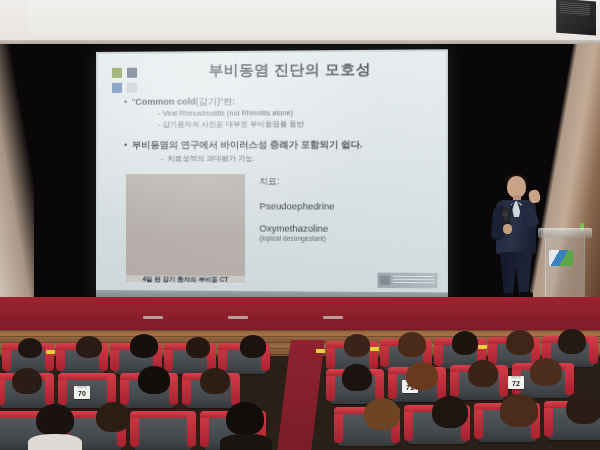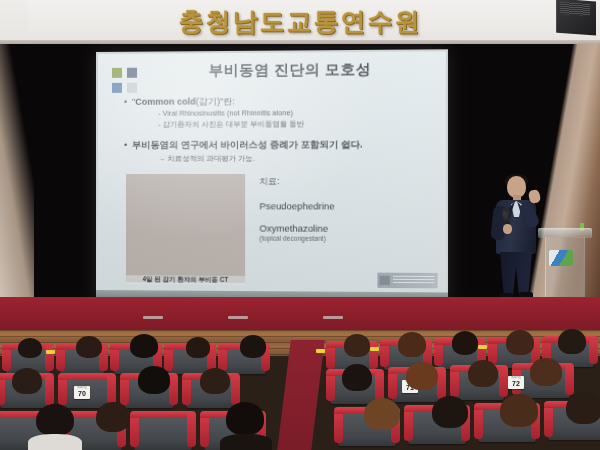--- a/index.html
+++ b/index.html
@@ -320,21 +320,20 @@
     position:absolute; border-radius:45% 45% 0 0;
   }
 </style>
 </head>
 <body>
 
 <div id="scene">
 
   <div class="wall-upper"></div>
   <div class="wall-left-panel"></div>
-  <div class="venue-sign">충청남도교통연수원</div>
   <div class="wall-shadow-strip"></div>
   <div class="speaker-box">
     <div class="speaker-grille"></div>
   </div>
 
   <div class="backdrop"></div>
   <div class="backdrop-left-wall"></div>
   <div class="backdrop-right-wall"></div>
 
   <div class="screen-frame">

